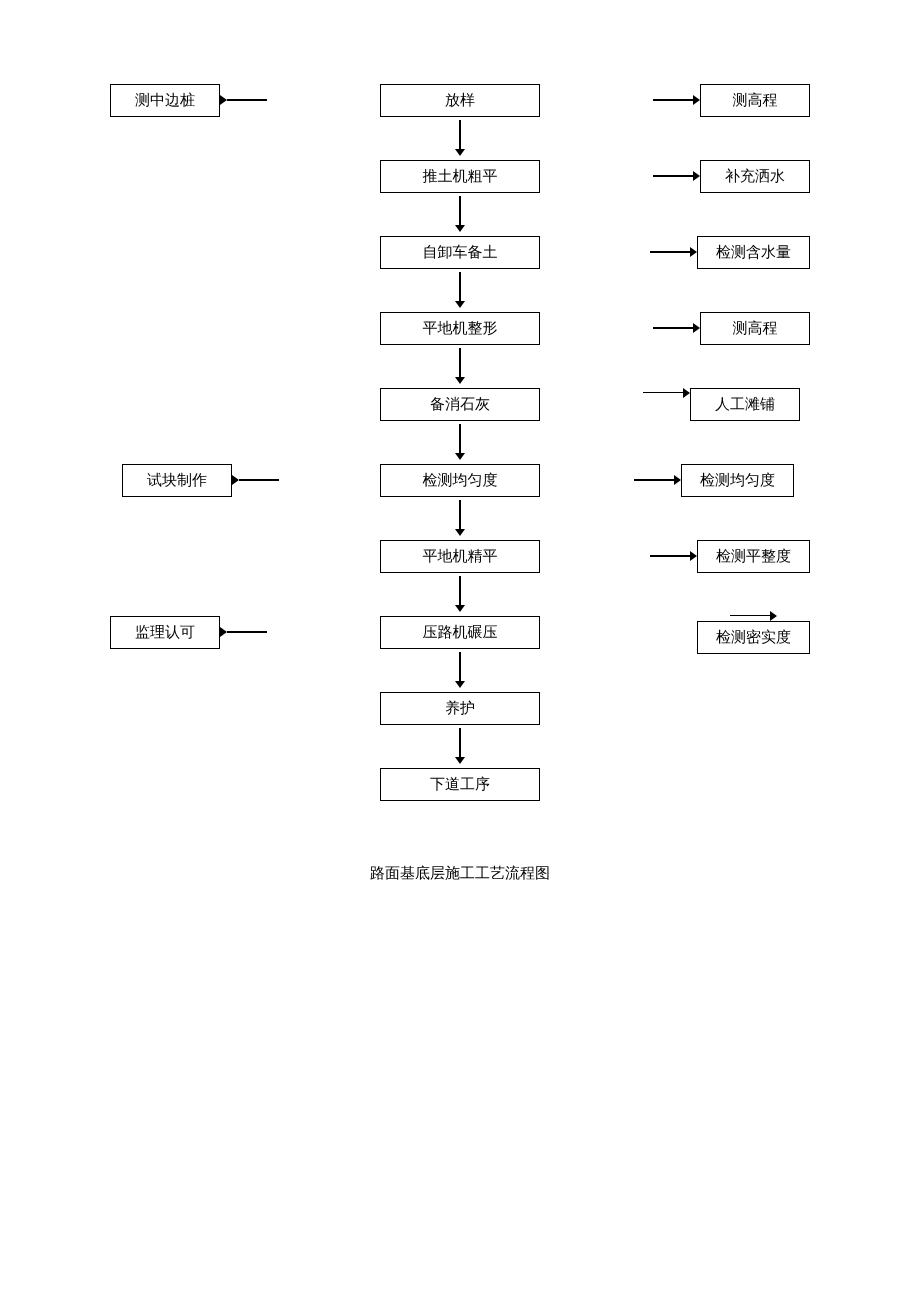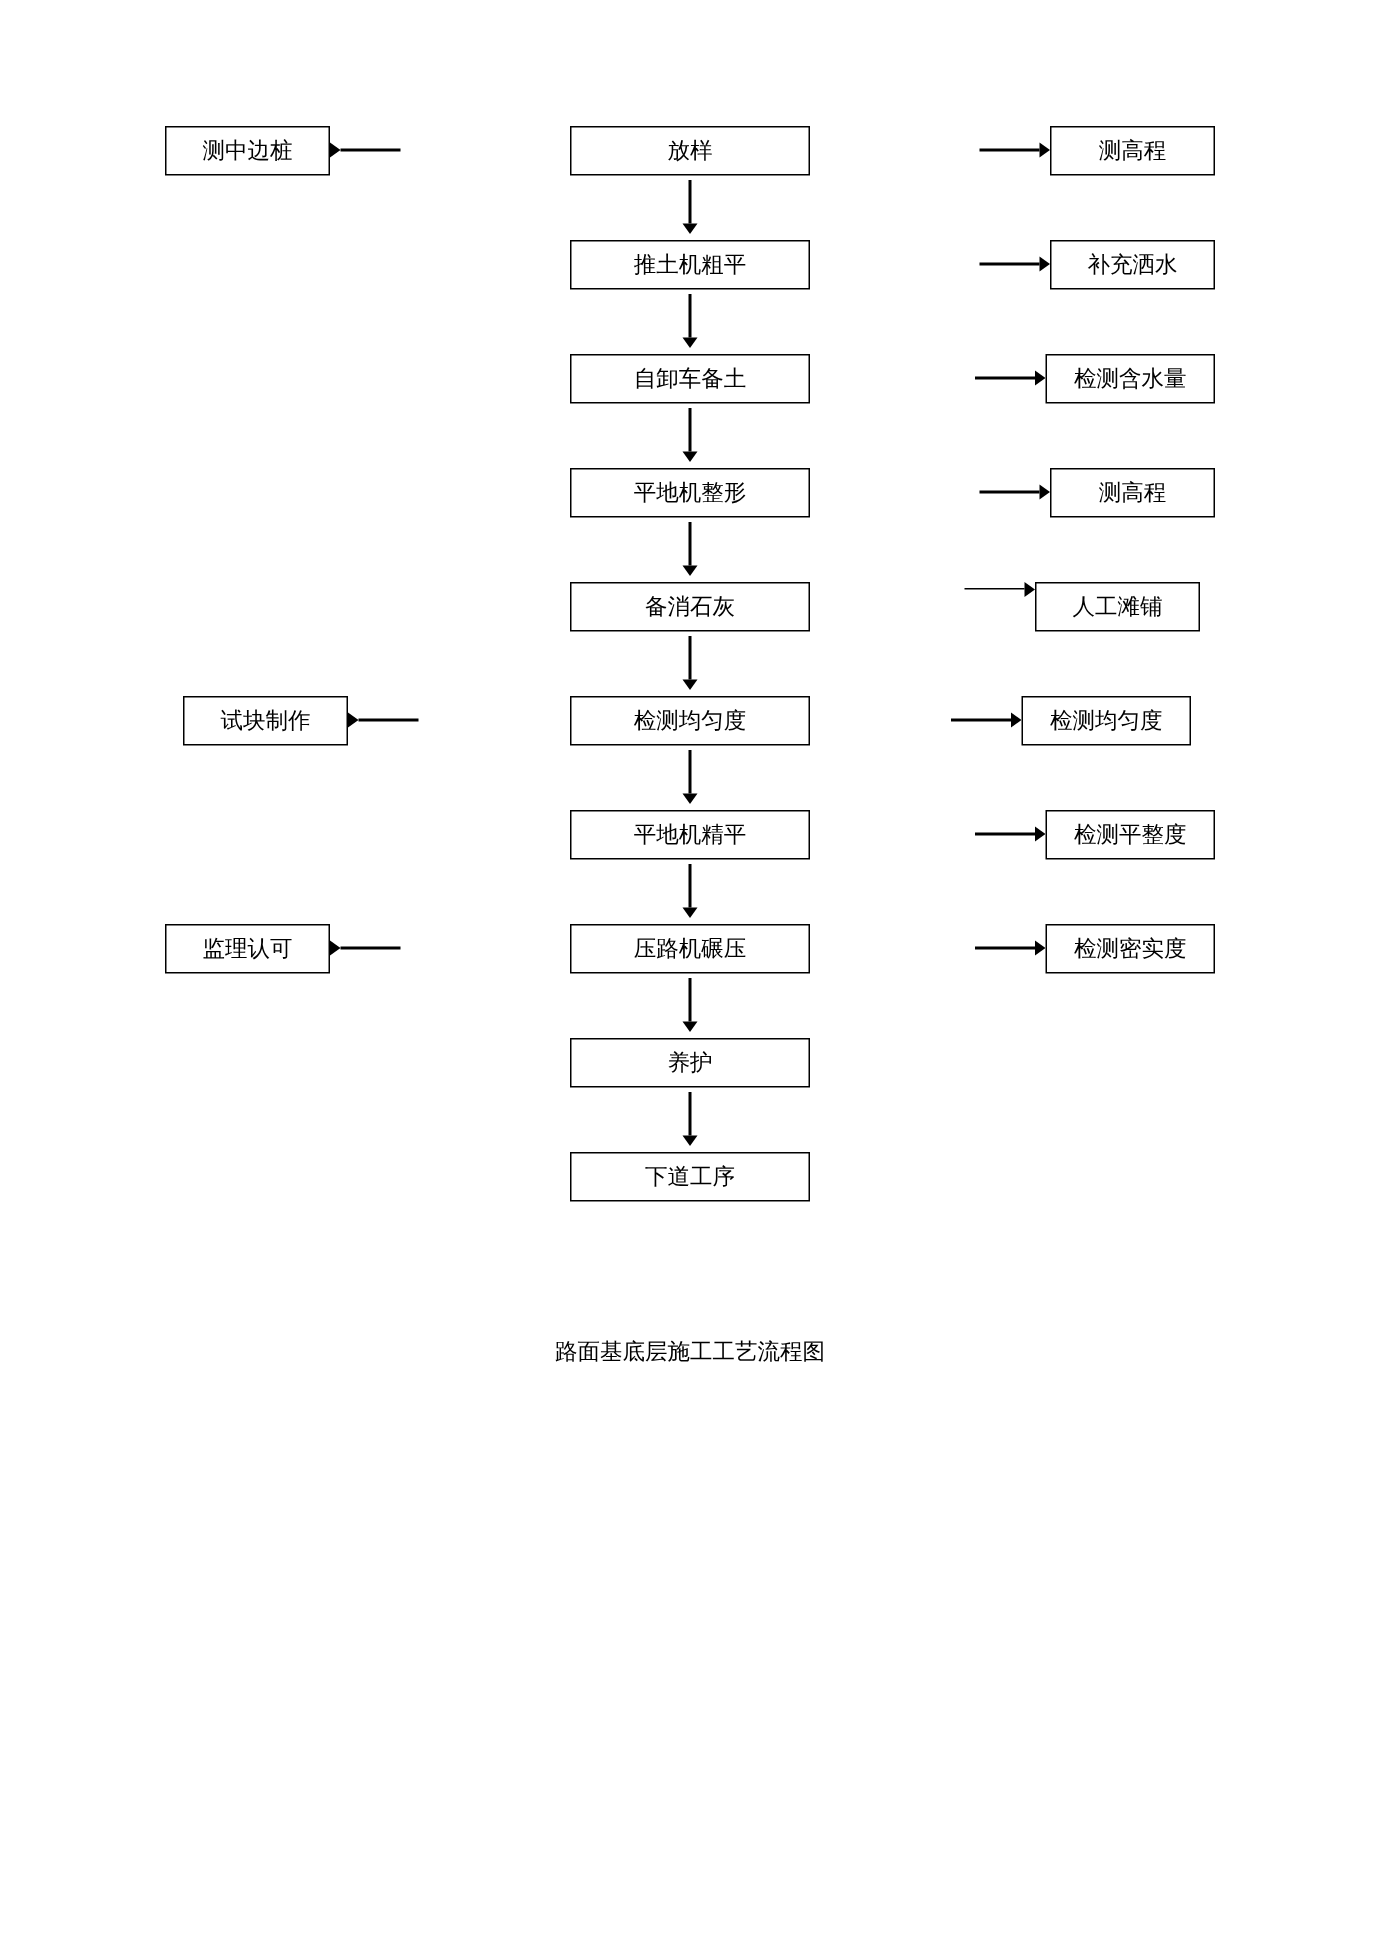--- a/index.html
+++ b/index.html
@@ -99,21 +99,21 @@
     }
 
     .side-right {
       display: flex;
       align-items: center;
       position: absolute;
       right: 0;
     }
 
     .caption {
-      margin-top: 88px;
+      margin-top: 60px;
       font-size: 15px;
       color: #000;
       text-align: center;
     }
 
     
     .step-block {
       display: flex;
       flex-direction: column;
       align-items: center;
@@ -264,21 +264,21 @@
   <div class="step-block">
     <div class="row" style="position:relative; height:40px; display:flex; align-items:center; justify-content:center;">
       <div class="side-left" style="left:0; display:flex; align-items:center;">
         <div class="box box-side">监理认可</div>
         <div class="h-connector h-arrow-right">
           <div class="arrowhead"></div>
           <div class="h-line"></div>
         </div>
       </div>
       <div class="box box-center">压路机碾压</div>
-      <div class="side-right" style="right:0; display:flex; align-items:center;">
+      <div class="side-right" style="right:0; display:flex; align-items:center;flex-direction:column;">
         <div class="h-connector h-arrow-right">
           <div class="h-line"></div>
           <div class="arrowhead"></div>
         </div>
         <div class="box box-side">检测密实度</div>
       </div>
     </div>
     <div class="v-arrow-down">
       <div class="line"></div>
       <div class="arrowhead"></div>

